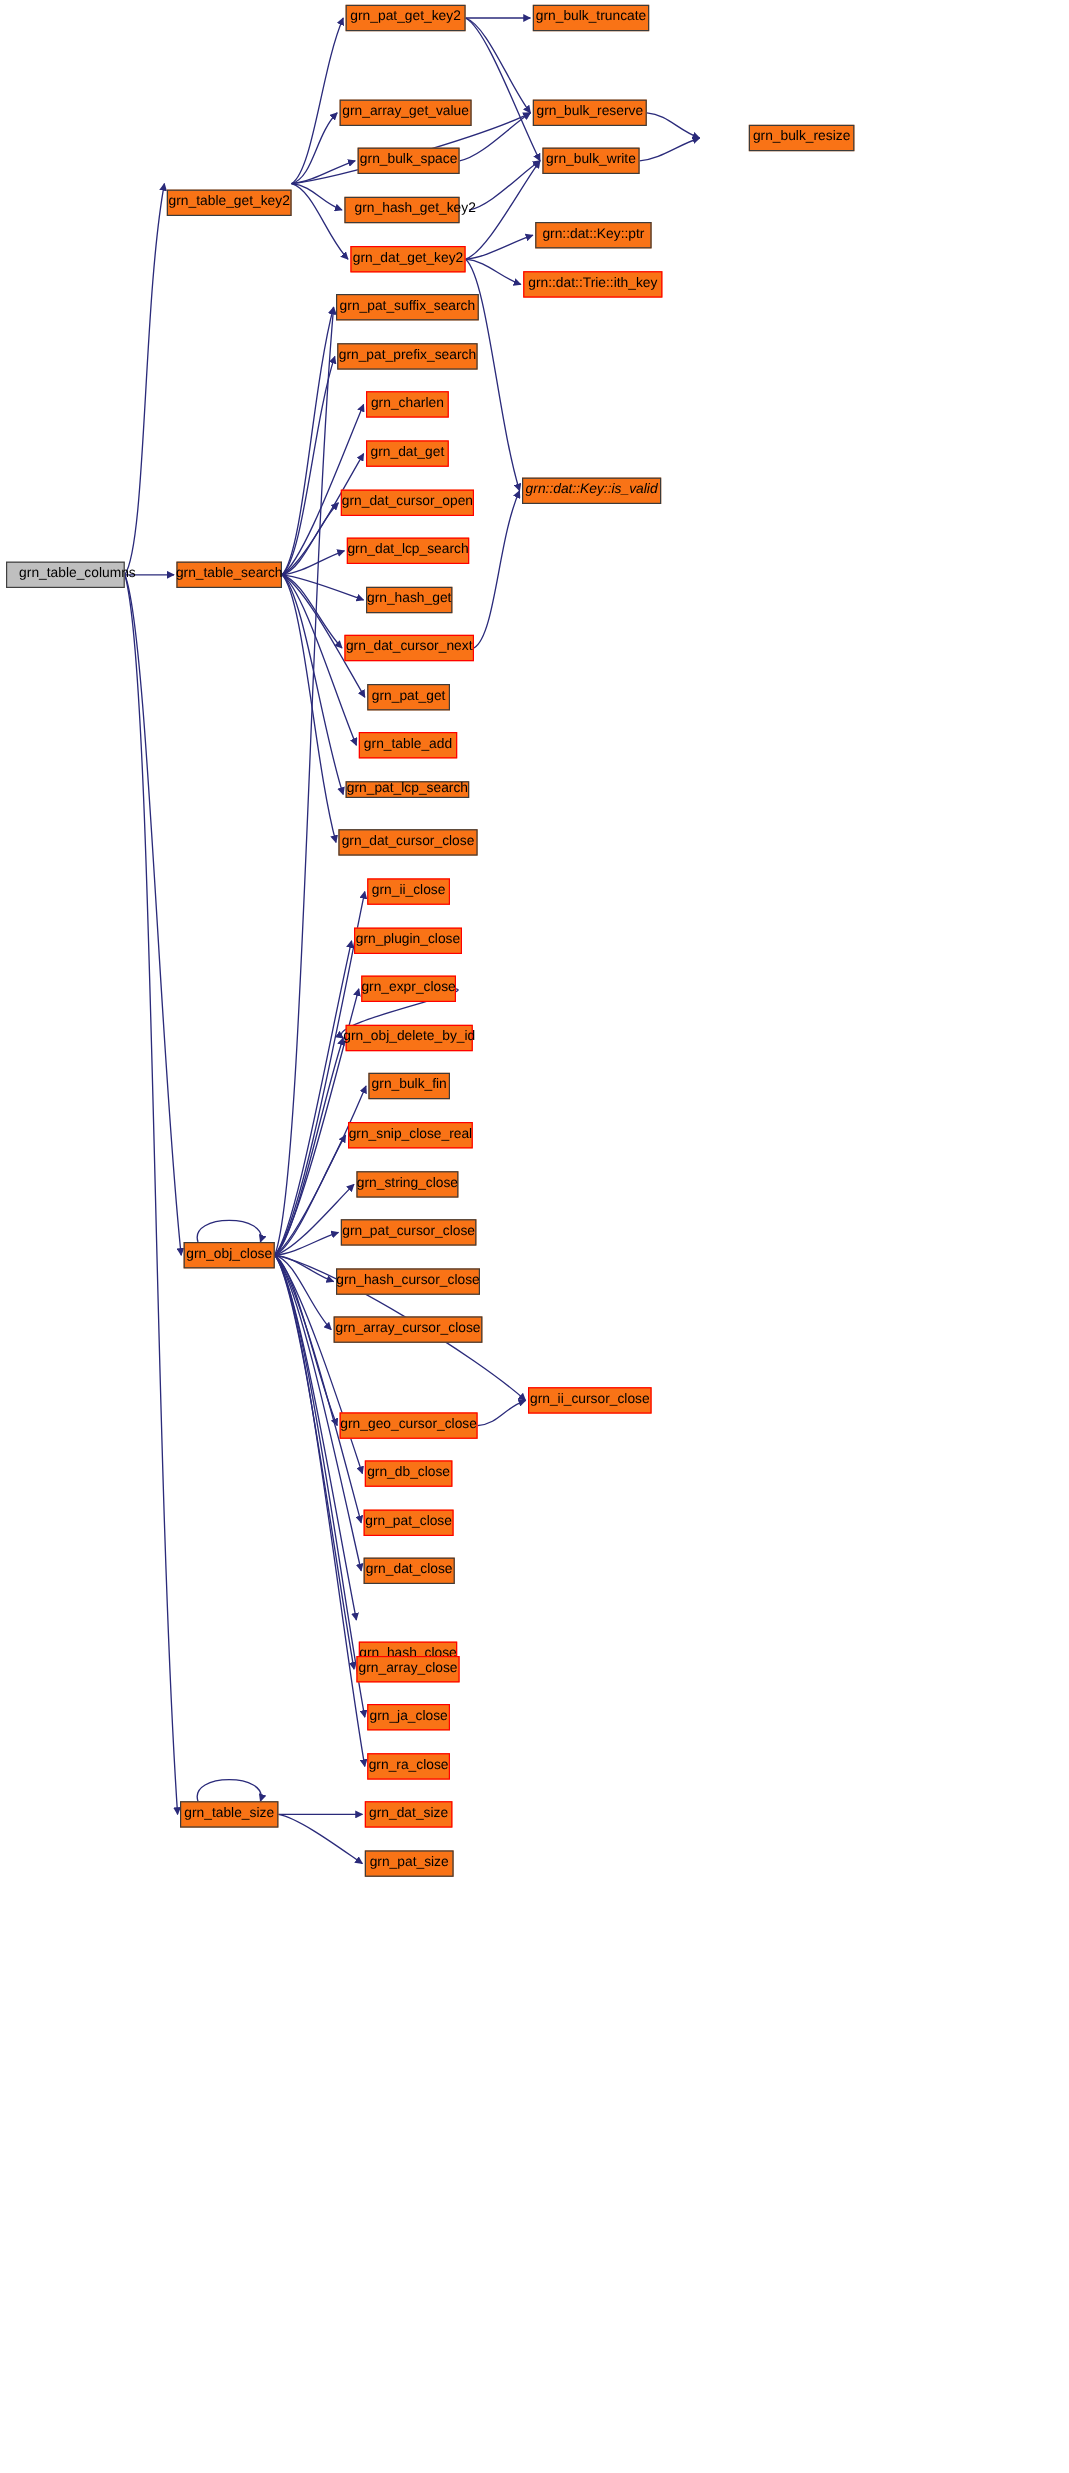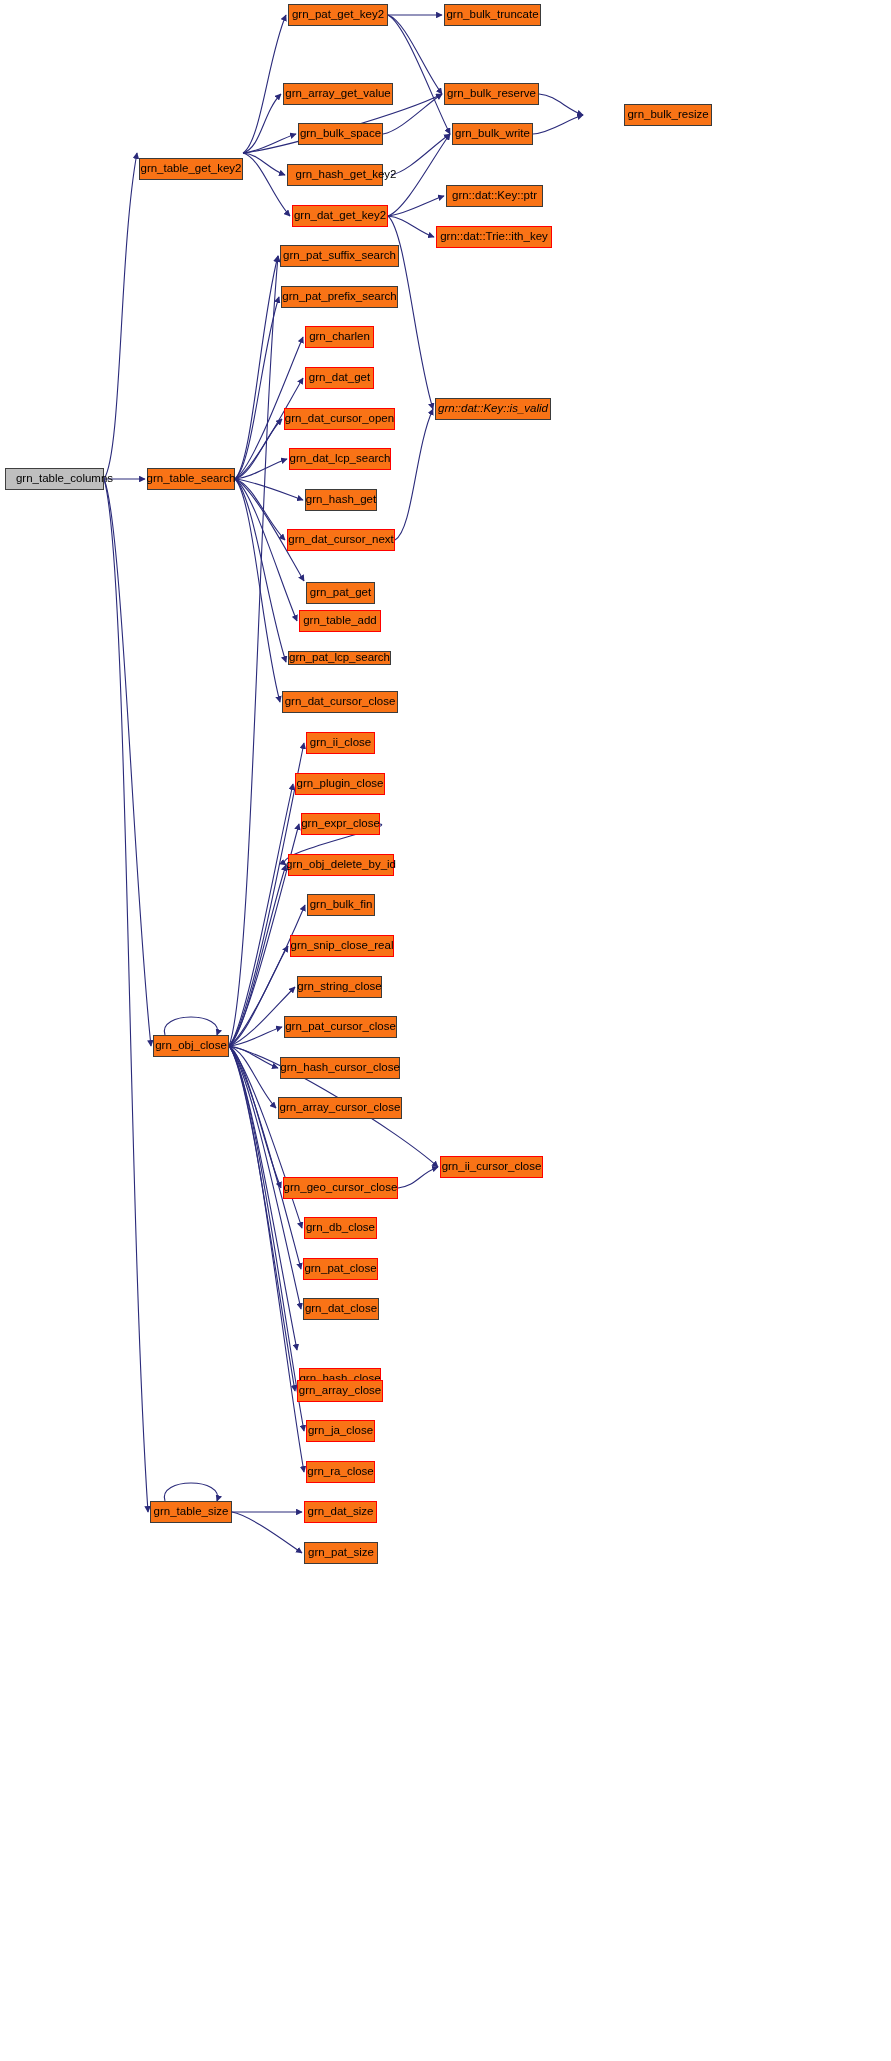--- a/index.html
+++ b/index.html
@@ -178,21 +178,21 @@
       </div>
       <div class="node red" style="left: 289px; top: 448px; width: 102px; height: 22px;">
         <span class="node-label">grn_dat_lcp_search</span>
       </div>
       <div class="node black" style="left: 305px; top: 489px; width: 72px; height: 22px;">
         <span class="node-label">grn_hash_get</span>
       </div>
       <div class="node red" style="left: 287px; top: 529px; width: 108px; height: 22px;">
         <span class="node-label">grn_dat_cursor_next</span>
       </div>
-      <div class="node black" style="left: 306px; top: 570px; width: 69px; height: 22px; margin-top: 12px;">
+      <div class="node black" style="left: 306px; top: 570px; width: 69px; height: 22px;">
         <span class="node-label">grn_pat_get</span>
       </div>
       <div class="node red" style="left: 299px; top: 610px; width: 82px; height: 22px;">
         <span class="node-label">grn_table_add</span>
       </div>
       <div class="node black" style="left: 288px; top: 651px; width: 103px; height: 14px;">
         <span class="node-label">grn_pat_lcp_search</span>
       </div>
       <div class="node black" style="left: 282px; top: 691px; width: 116px; height: 22px;">
         <span class="node-label">grn_dat_cursor_close</span>

